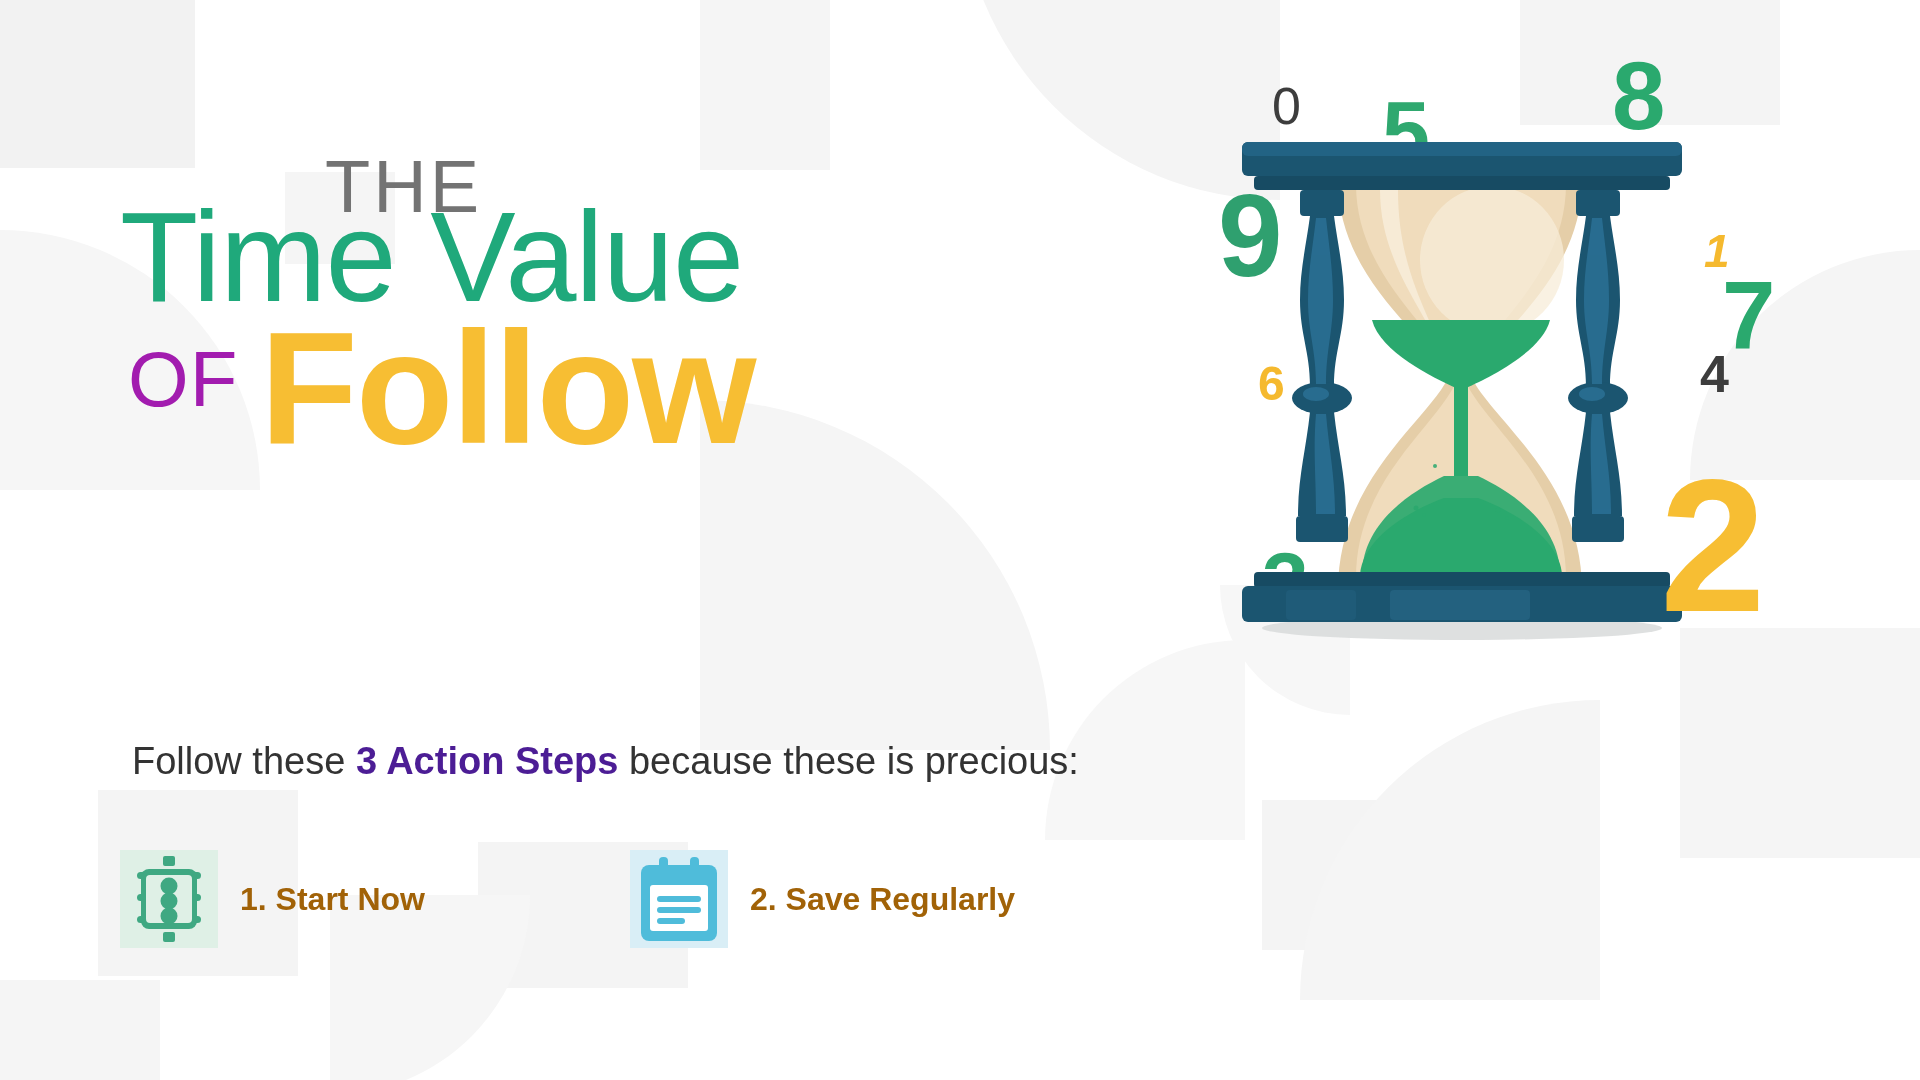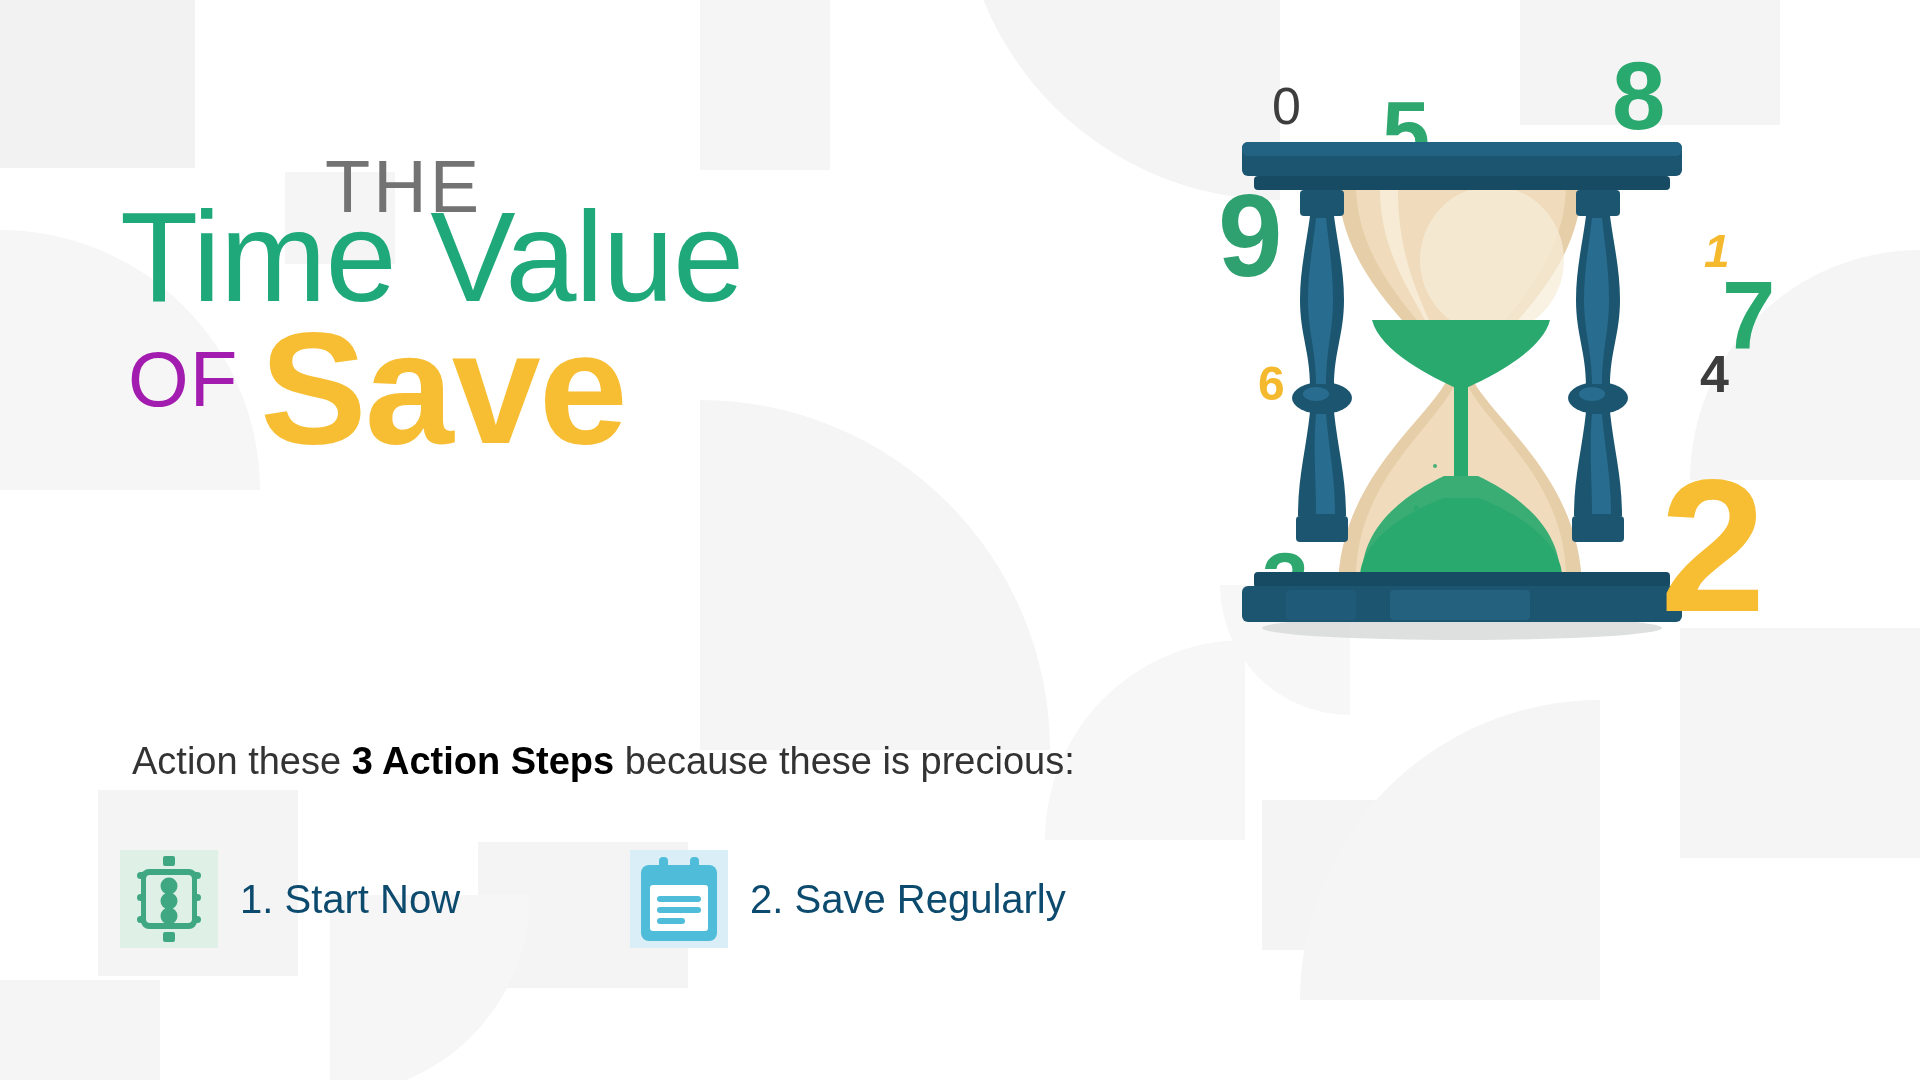--- a/index.html
+++ b/index.html
@@ -86,43 +86,43 @@
 
   
   .subline {
     position: absolute;
     left: 132px; top: 740px;
     font-size: 38px;
     color: #333333;
     letter-spacing: 0px;
     white-space: nowrap;
   }
-  .subline b { font-weight: 700; color: #000000; }
+  .subline b { font-weight: 700; color: #4c1d95; }
 
   
   .steps { position: absolute; left: 120px; top: 850px; width: 1300px; height: 130px; }
   .step { position: absolute; display: flex; align-items: center; gap: 22px; }
   .step-1 { left: 0px;   top: 0px; }
   .step-2 { left: 510px; top: 0px; }
   .step-3 { left: 960px; top: 0px; }
 
   .step-icon-box {
     width: 98px; height: 98px;
     display: flex; align-items: center; justify-content: center;
     flex: none;
   }
   .ib-green  { background: #dff0e6; }
   .ib-blue   { background: #d9eef6; }
   .ib-purple { background: #eadcf0; }
 
   .step-label {
-    font-size: 40px;
-    color: #0c4a6e;
+    font-size: 32px;
+    color: #a16207;
     white-space: nowrap;
-    font-weight: 400;
+    font-weight: 700;
   }
 
   
   .hourglass-wrap {
     position: absolute;
     left: 1230px; top: 120px;
     width: 460px; height: 540px;
   }
 
   
@@ -160,24 +160,24 @@
     <div class="qc qc-5"></div>
     <div class="qc qc-6"></div>
     <div class="qc qc-7"></div>
     <div class="qc qc-8"></div>
   </div>
 
   <div class="headline">
     <div class="the-word">THE</div>
     <div class="time-value">Time Value</div>
     <div class="of-word">OF</div>
-    <div class="money-word">Save</div>
+    <div class="money-word">Follow</div>
   </div>
 
-  <div class="subline"><span>Action these </span><b>3 Action Steps</b><span> because these is precious:</span></div>
+  <div class="subline"><span>Follow these </span><b>3 Action Steps</b><span> because these is precious:</span></div>
 
   <div class="steps">
 
     <div class="step step-1">
       <div class="step-icon-box ib-green">
         <svg width="72" height="86" viewBox="0 0 72 86" aria-hidden="true">
           <g fill="#3fa882">
             <rect x="30" y="0" width="12" height="10" rx="2"></rect>
             <rect x="30" y="76" width="12" height="10" rx="2"></rect>
             <rect x="4" y="16" width="14" height="7" rx="3.5"></rect>

